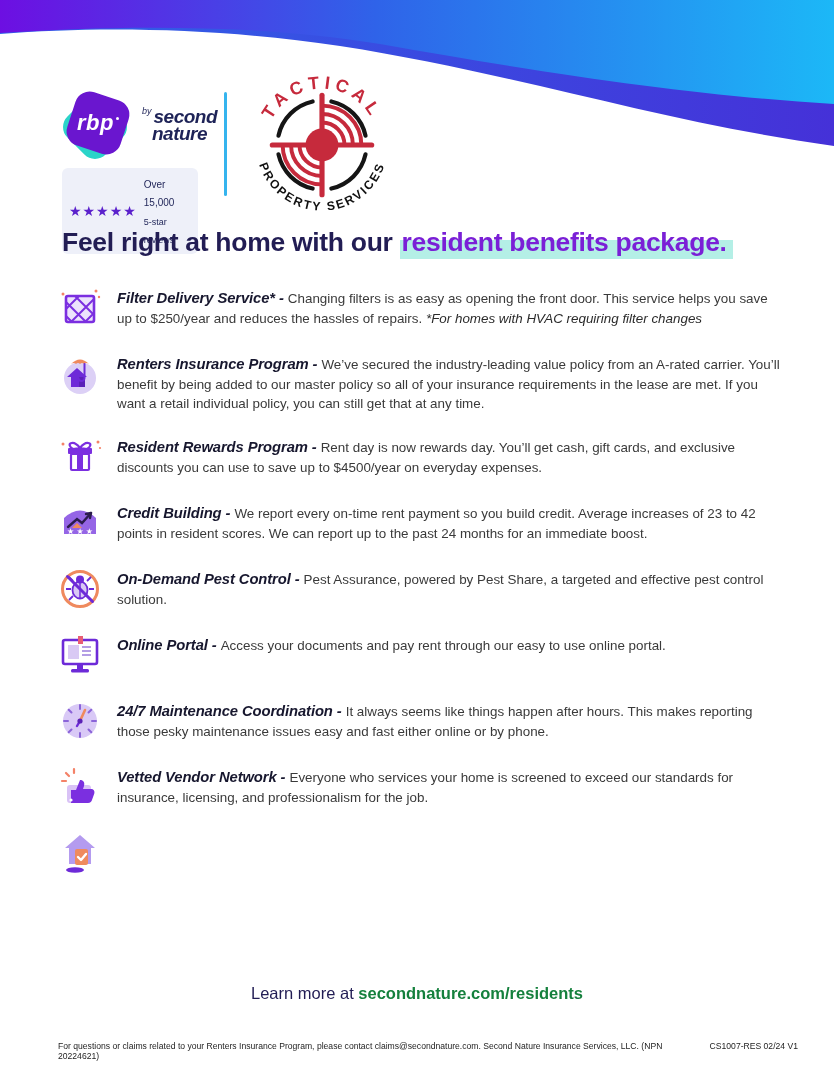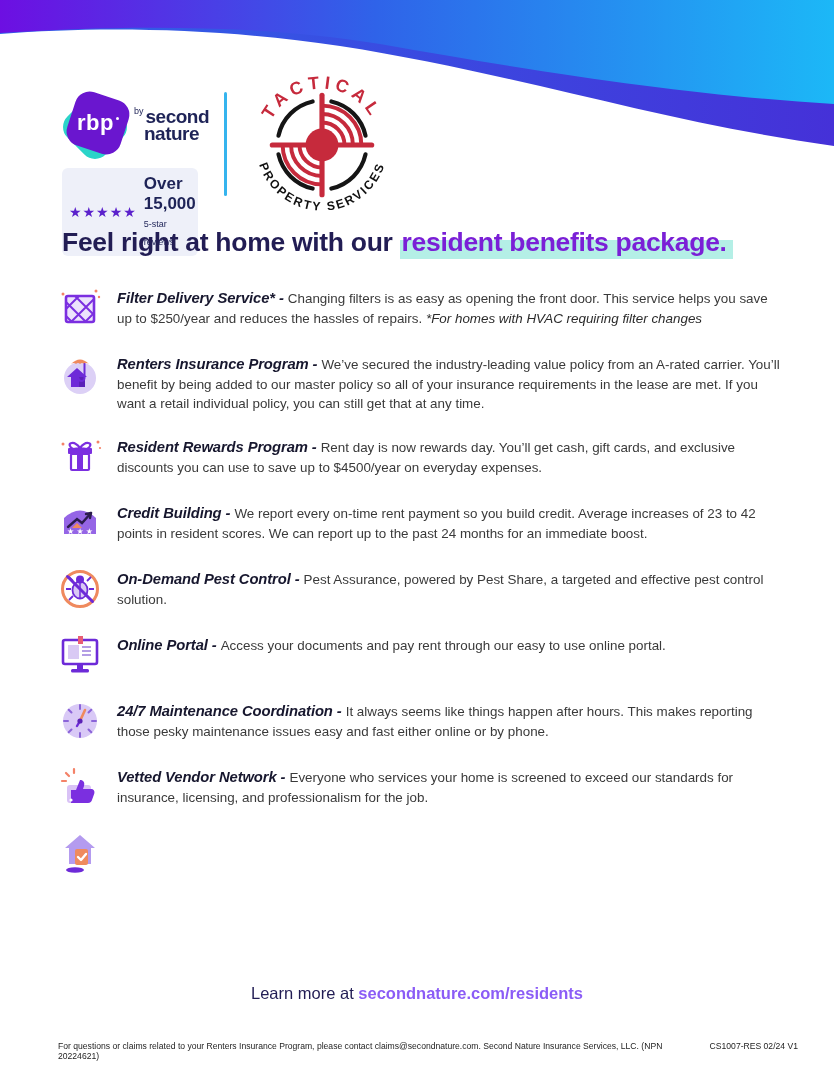--- a/index.html
+++ b/index.html
@@ -5,40 +5,40 @@
   html,body{margin:0;padding:0;background:#fff;}
   body{width:834px;height:1080px;position:relative;overflow:hidden;
        font-family:"Liberation Sans",sans-serif;color:#333;}
 
   
   .wave{position:absolute;top:0;left:0;width:834px;height:200px;display:block;}
 
   
   .brand-row{position:absolute;left:62px;top:88px;display:flex;align-items:flex-start;}
   .rbp-block{width:140px;}
-  .rbp-top{display:flex;align-items:center;}
+  .rbp-top{display:flex;align-items:center;gap:8px;font-style:italic;}
   .rbp-mark{position:relative;width:72px;height:72px;flex-shrink:0;}
   .rbp-teal{position:absolute;left:6px;top:12px;width:54px;height:54px;border-radius:15px;
             background:#2bd4c9;transform:rotate(45deg);}
   .rbp-purple{position:absolute;left:8px;top:7px;width:56px;height:56px;border-radius:15px;
               background:#6a16cf;transform:rotate(18deg);}
   .rbp-word{position:absolute;left:8px;top:7px;width:56px;height:56px;display:flex;
             align-items:center;justify-content:center;color:#fff;font-weight:bold;
             font-size:22px;letter-spacing:0.5px;}
   .rbp-word::after{content:"";width:3px;height:3px;background:#fff;border-radius:50%;
             margin:-10px 0 0 2px;}
   .sn-text{line-height:1;color:#1e2357;margin-top:2px;}
   .sn-by{font-size:9px;color:#1e2357;vertical-align:top;margin-right:2px;font-weight:normal;}
   .sn-l1,.sn-l2{font-weight:bold;font-size:19px;letter-spacing:-0.5px;display:inline;}
   .sn-l2{display:block;text-align:center;margin-top:-2px;}
   .reviews-pill{margin-top:8px;width:136px;background:#eef0f9;border-radius:6px;
             display:flex;align-items:center;gap:7px;padding:6px 7px;box-sizing:border-box;}
   .stars{color:#5b21cc;font-size:14px;letter-spacing:1px;line-height:1;}
   .rev-txt{line-height:1.15;color:#1e2357;}
-  .rev-l1{font-size:17px;font-weight:bold;}
+  .rev-l1{font-size:10px;font-weight:normal;}
   .rev-l2{font-size:9px;}
   .logo-divider{width:2.5px;height:104px;background:#35b4ee;margin:4px 20px 0 22px;border-radius:2px;}
   .tactical{width:150px;height:150px;margin-top:-18px;}
 
   
   .headline{position:absolute;left:62px;top:227px;width:740px;font-size:26.5px;
             font-weight:600;letter-spacing:-0.3px;color:#221d54;}
   .headline .hl{color:#7a1fd6;font-weight:700;
             background:linear-gradient(to bottom,transparent 42%,#b4efe6 42%);
             padding:0 6px 2px 2px;}
@@ -49,21 +49,21 @@
   .benefit{display:flex;gap:15px;align-items:flex-start;}
   .bicon{width:44px;height:44px;flex-shrink:0;display:block;}
   .bicon svg{width:44px;height:44px;display:block;}
   .btext{margin:2px 0 0 0;font-size:13.4px;line-height:1.42;color:#3a3a3a;}
   .btext strong{font-size:14.8px;color:#17172e;letter-spacing:-0.1px;font-style:italic;}
   .btext em{color:#2b2b2b;}
 
   
   .learn{position:absolute;left:0;top:984px;width:834px;text-align:center;
          font-size:16.5px;color:#221d54;}
-  .learn a{color:#8b5cf6;font-weight:bold;text-decoration:none;}
+  .learn a{color:#15803d;font-weight:bold;text-decoration:none;}
 
   
   .footer{position:absolute;left:38px;right:36px;top:1041px;display:flex;
           justify-content:space-between;align-items:flex-start;font-size:8.6px;color:#1d1d1d;padding-left:20px;}
   .footer .code{white-space:nowrap;margin-left:20px;}
 </style>
 </head>
 <body>
 
 <svg class="wave" viewBox="0 0 834 200" preserveAspectRatio="none">

